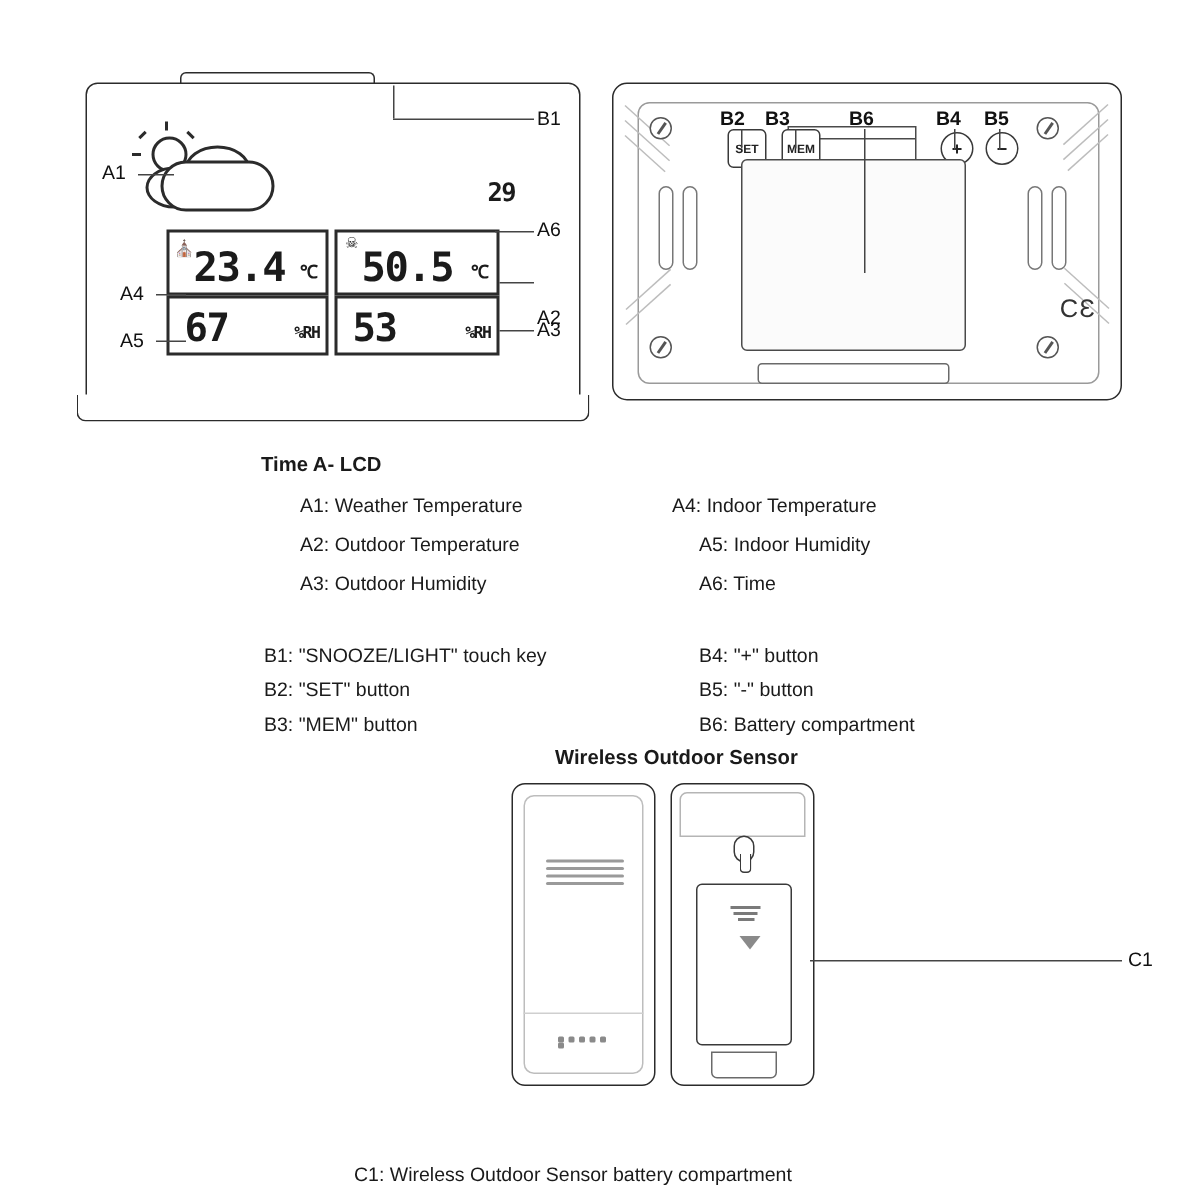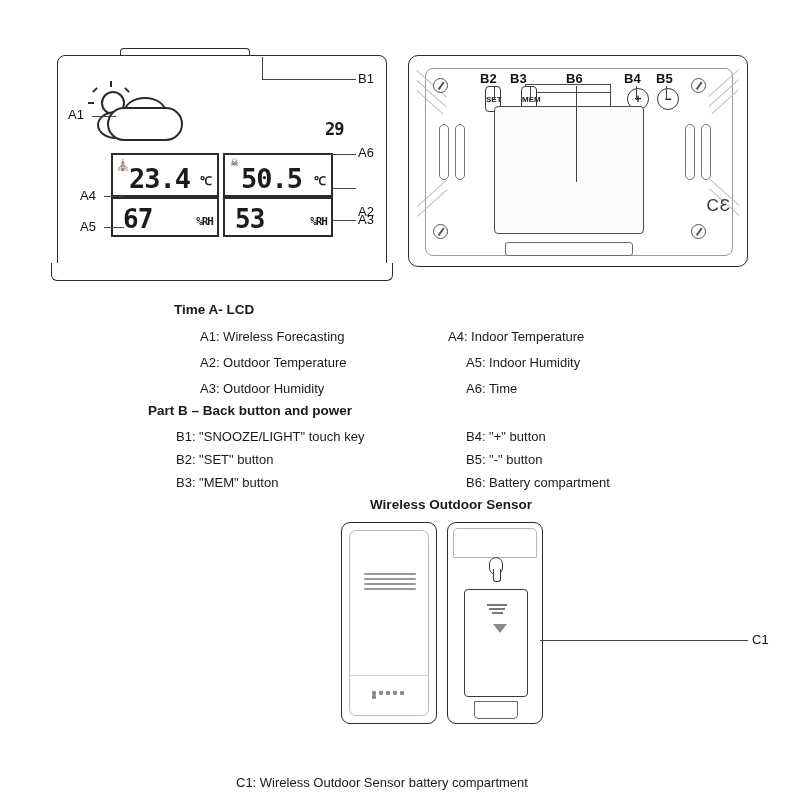--- a/index.html
+++ b/index.html
@@ -116,21 +116,21 @@
   .batt-panel{
     position:absolute;left:85px;top:50px;width:150px;height:128px;
     border:1.5px solid #4a4a4a;border-radius:4px;background:#fbfbfb;box-sizing:border-box;
   }
   .batt-top{
     position:absolute;left:116px;top:28px;width:86px;height:24px;
     border:1.5px solid #4a4a4a;background:#fff;box-sizing:border-box;
   }
   .batt-top-line{position:absolute;left:0;right:0;top:7px;height:1px;background:#4a4a4a;}
   .btn-sq{
-    position:absolute;width:16px;height:26px;border:1.5px solid #3a3a3a;border-radius:4px;
+    position:absolute;width:26px;height:26px;border:1.5px solid #3a3a3a;border-radius:4px;
     background:#fff;box-sizing:border-box;
     font-size:8px;font-weight:bold;text-align:center;line-height:26px;color:#222;
   }
   .btn-rd{
     position:absolute;width:22px;height:22px;border:1.5px solid #3a3a3a;border-radius:50%;
     background:#fff;box-sizing:border-box;
     font-size:12px;font-weight:bold;text-align:center;line-height:20px;color:#222;
   }
   .stand-slot{
     position:absolute;left:96px;top:186px;width:128px;height:14px;
@@ -307,29 +307,28 @@
   <div class="leader vline" style="left:530px;top:86px;height:13px;"></div>
   <div class="abs lbl lbl-b" style="left:566px;top:71px;">B6</div>
   <div class="leader vline" style="left:576px;top:86px;height:96px;"></div>
   <div class="abs lbl lbl-b" style="left:624px;top:71px;">B4</div>
   <div class="leader vline" style="left:636px;top:86px;height:14px;"></div>
   <div class="abs lbl lbl-b" style="left:656px;top:71px;">B5</div>
   <div class="leader vline" style="left:666px;top:86px;height:14px;"></div>
 
   <div class="abs sect-title" style="left:174px;top:302px;">Time A- LCD</div>
 
-  <div class="abs item" style="left:200px;top:329px;">A1: Wireless Forecasting</div>
+  <div class="abs item" style="left:200px;top:329px;">A1: Weather Temperature</div>
   <div class="abs item" style="left:200px;top:355px;">A2: Outdoor Temperature</div>
   <div class="abs item" style="left:200px;top:381px;">A3: Outdoor Humidity</div>
 
   <div class="abs item" style="left:448px;top:329px;text-align:right;">A4: Indoor Temperature</div>
   <div class="abs item" style="left:466px;top:355px;text-align:right;">A5: Indoor Humidity</div>
   <div class="abs item" style="left:466px;top:381px;">A6: Time</div>
 
-  <div class="abs sect-title" style="left:148px;top:403px;">Part B – Back button and power</div>
 
   <div class="abs item" style="left:176px;top:429px;">B1: "SNOOZE/LIGHT" touch key</div>
   <div class="abs item" style="left:176px;top:452px;">B2: "SET" button</div>
   <div class="abs item" style="left:176px;top:475px;">B3: "MEM" button</div>
 
   <div class="abs item" style="left:466px;top:429px;">B4: "+" button</div>
   <div class="abs item" style="left:466px;top:452px;">B5: "-" button</div>
   <div class="abs item" style="left:466px;top:475px;">B6: Battery compartment</div>
 
   <div class="abs sect-title" style="left:370px;top:497px;">Wireless Outdoor Sensor</div>

